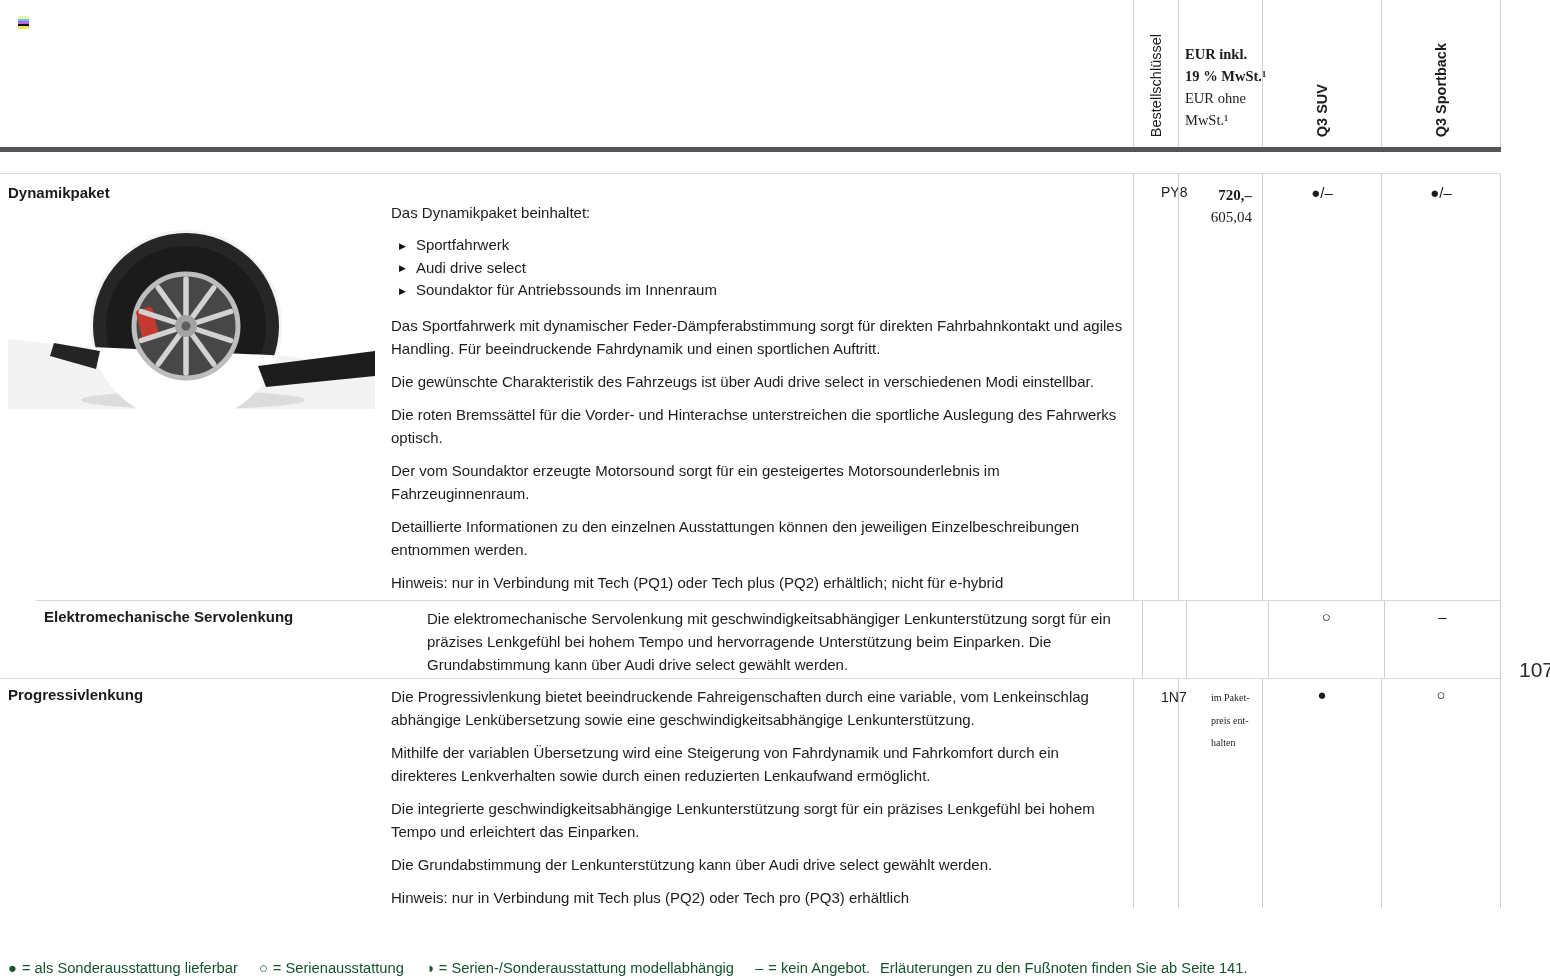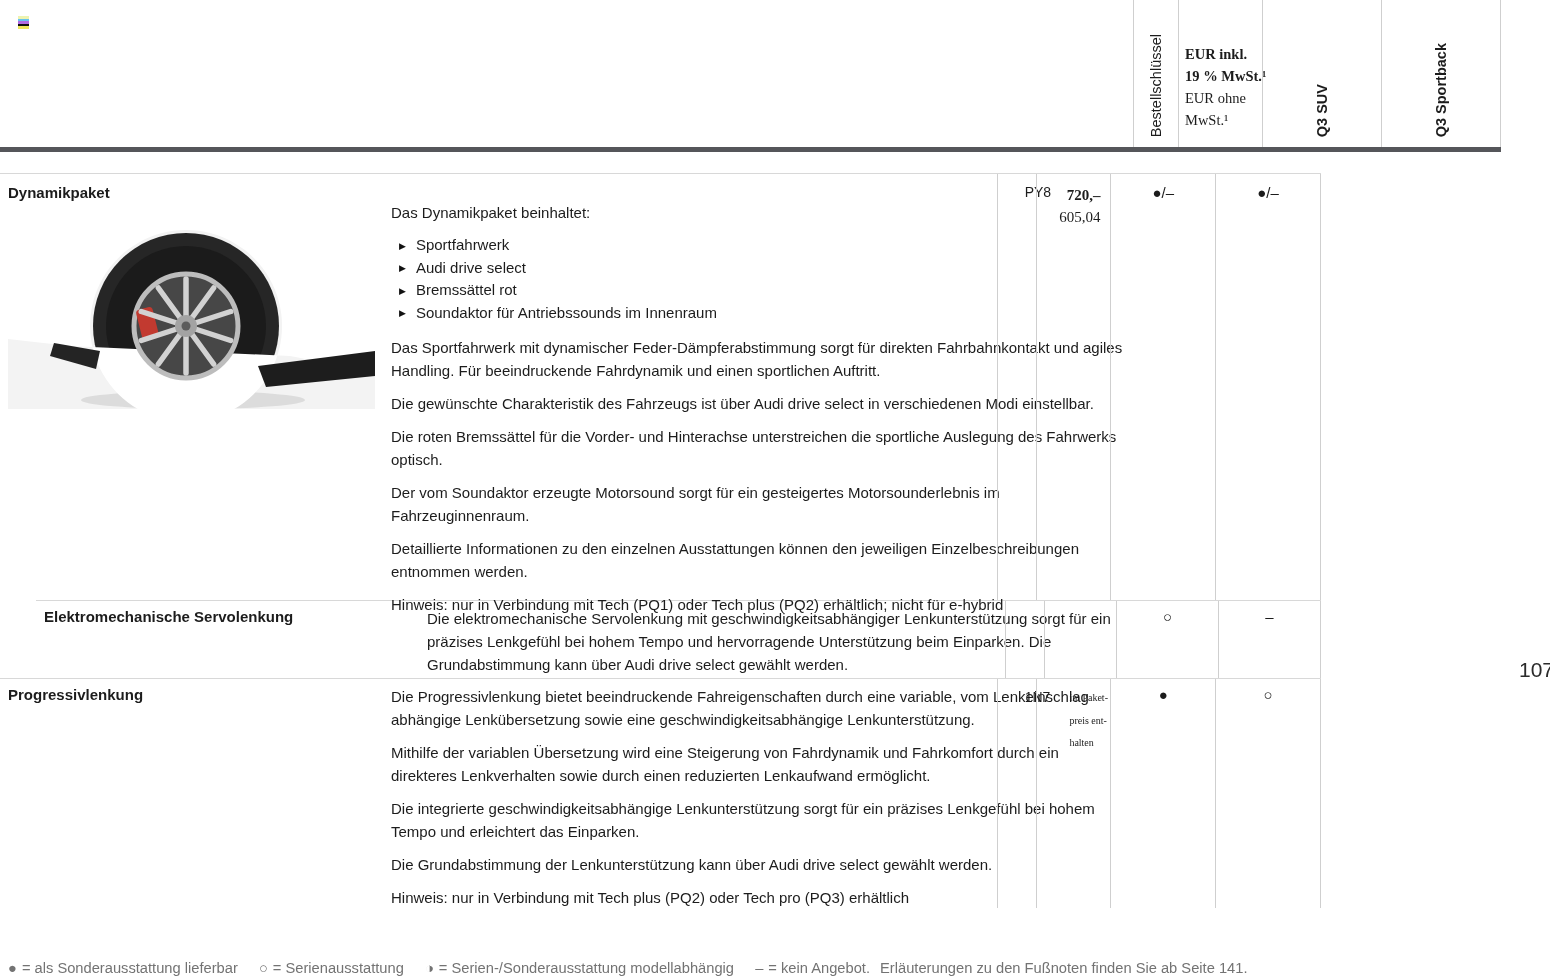--- a/index.html
+++ b/index.html
@@ -9,21 +9,21 @@
   }
   
   .regmark{position:absolute;left:18px;top:16px;width:11px;height:13px;}
   .regmark div{height:2.6px;width:11px;}
   .rm1{background:#eef3b0;} .rm2{background:#66c4ef;} .rm3{background:#b06ae0;}
   .rm4{background:#101010;} .rm5{background:#ede65a;}
 
   
   .thead{position:absolute;left:0;top:0;width:1501px;height:152px;display:flex;
          border-bottom:5px solid #55565a;box-sizing:border-box;}
-  .tbody{position:absolute;left:0;top:173px;width:1321px;}
+  .tbody{position:absolute;left:0;top:173px;width:1501px;}
   .row{display:flex;border-top:1px solid #d8d8d8;box-sizing:border-box;}
   .row1{height:427px;} .row2{height:78px;margin-left:36px;} .row3{height:230px;}
   .c{box-sizing:border-box;position:relative;}
   .c-desc{width:1133px;}
   .c-code{width:45px;border-left:1px solid #cfcfcf;}
   .c-price{width:84px;border-left:1px solid #cfcfcf;font-family:Liberation Serif, serif;}
   .c-suv{width:119px;border-left:1px solid #cfcfcf;}
   .c-sb{width:120px;border-left:1px solid #cfcfcf;border-right:1px solid #cfcfcf;}
 
   
@@ -48,21 +48,21 @@
   .avail{position:absolute;left:0;top:10px;width:100%;text-align:center;font-size:15px;}
   .row2 .opt-title,.row3 .opt-title{top:7px;}
   .row2 .desc-text,.row3 .desc-text{top:6px;}
   .row2 .avail,.row3 .avail{top:7px;}
 
   .wheel{position:absolute;left:8px;top:32px;width:367px;height:203px;}
 
   .page-number{position:absolute;left:1519px;top:658px;font-size:21px;color:#2b2b2b;}
 
   .footer{position:absolute;left:8px;top:960px;width:1500px;font-size:14.7px;
-          white-space:nowrap;color:#737373;}
+          white-space:nowrap;color:#14532d;}
   .footer .sym{margin-right:5px;}
   .footer .item{margin-right:17px;}
 </style>
 </head>
 <body>
 
 <div class="page">
 
   <div class="regmark">
     <div class="rm1"></div>
@@ -123,21 +123,20 @@
           </g>
           <circle cx="178" cy="120" r="11" fill="#a3a3a3"></circle>
           <circle cx="178" cy="120" r="4.5" fill="#5c5c5c"></circle>
         </svg>
 
         <div class="desc-text">
           <p>Das Dynamikpaket beinhaltet:</p>
           <ul>
             <li><span class="tri">▶</span><span>Sportfahrwerk</span></li>
             <li><span class="tri">▶</span><span>Audi drive select</span></li>
-            <li><span class="tri">▶</span><span>Bremssättel rot</span></li>
             <li><span class="tri">▶</span><span>Soundaktor für Antriebssounds im Innenraum</span></li>
           </ul>
           <p>Das Sportfahrwerk mit dynamischer Feder-Dämpferabstimmung sorgt für direkten Fahrbahnkontakt und agiles Handling. Für beeindruckende Fahrdynamik und einen sportlichen Auftritt.</p>
           <p>Die gewünschte Charakteristik des Fahrzeugs ist über Audi drive select in verschiedenen Modi einstellbar.</p>
           <p>Die roten Bremssättel für die Vorder- und Hinterachse unterstreichen die sportliche Auslegung des Fahrwerks optisch.</p>
           <p>Der vom Soundaktor erzeugte Motorsound sorgt für ein gesteigertes Motorsounderlebnis im Fahrzeuginnenraum.</p>
           <p>Detaillierte Informationen zu den einzelnen Ausstattungen können den jeweiligen Einzelbeschreibungen entnommen werden.</p>
           <p>Hinweis: nur in Verbindung mit Tech (PQ1) oder Tech plus (PQ2) erhältlich; nicht für e-hybrid</p>
         </div>
       </div>

